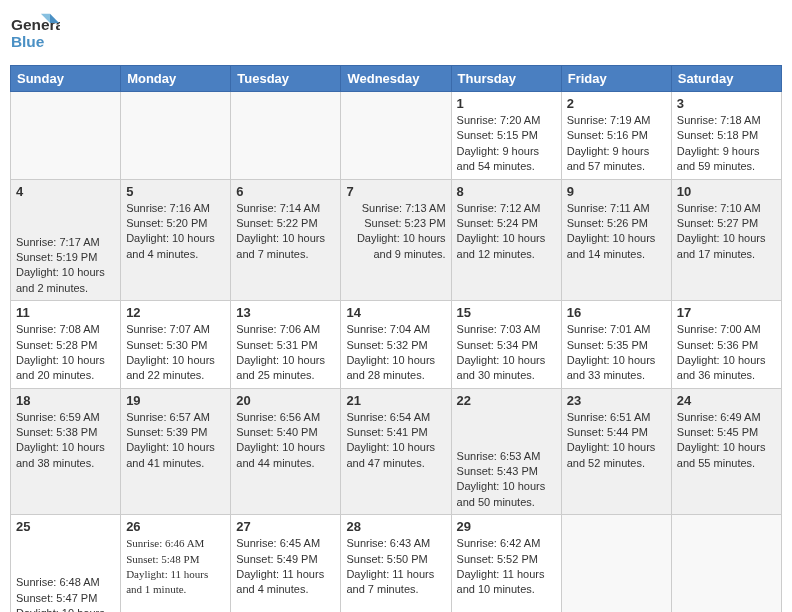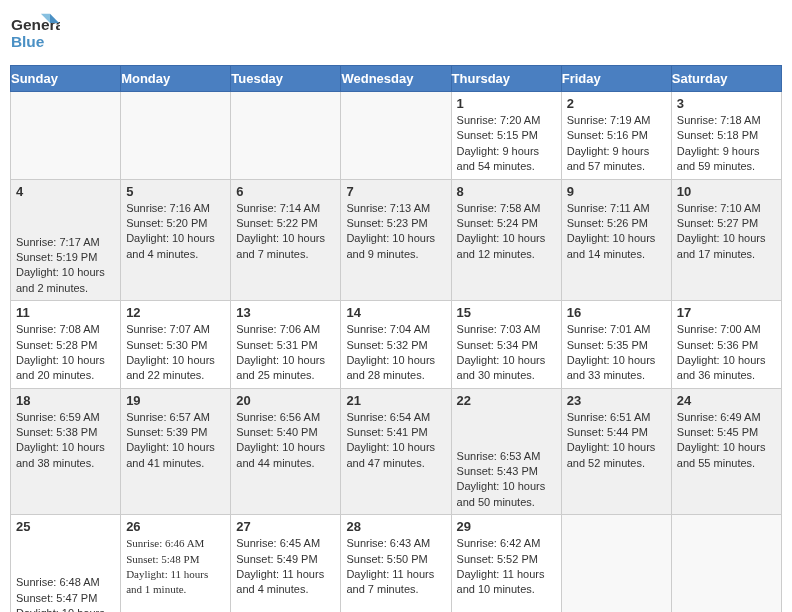--- a/index.html
+++ b/index.html
@@ -6,21 +6,21 @@
     body { font-family: Arial, sans-serif; background: #fff; width: 792px; min-height: 612px; padding: 10px; }
     
     .header { display: flex; justify-content: space-between; align-items: flex-start; margin-bottom: 10px; }
     .logo { display: flex; align-items: center; }
     
     .title-block { text-align: right; }
     .month-year { font-size: 36px; font-weight: normal; color: #333; line-height: 1.1; }
     .location { font-size: 15px; color: #555; }
     
     .calendar { width: 100%; border-collapse: collapse; border: 1px solid #ccc; }
-    .calendar th { background: #4a7fc1; color: #fff; text-align: left; padding: 5px 0; font-size: 13px; font-weight: bold; border: 1px solid #3a6aaa; }
+    .calendar th { background: #4a7fc1; color: #fff; text-align: left; padding: 5px 6px; font-size: 13px; font-weight: bold; border: 1px solid #3a6aaa; }
     .calendar td { border: 1px solid #ccc; vertical-align: top; padding: 4px 5px; width: 14.28%; min-height: 80px; background: #fff; }
     .calendar td.empty { background: #f8f8f8; }
     .calendar tr:nth-child(even) td:not(.header-row) { background: #f0f0f0; }
     
     .day-num { font-size: 13px; font-weight: bold; color: #333; display: block; margin-bottom: 2px; }
     .day-info { font-size: 11px; color: #333; line-height: 1.4; }
   </style>
 </head>
 <body>
 
@@ -92,27 +92,27 @@
 Daylight: 10 hours and 4 minutes.</div>
         </td>
         <td>
           <span class="day-num">6</span>
           <div class="day-info" style="white-space: pre-line;">Sunrise: 7:14 AM
 Sunset: 5:22 PM
 Daylight: 10 hours and 7 minutes.</div>
         </td>
         <td>
           <span class="day-num">7</span>
-          <div class="day-info" style="white-space: pre-line;">Sunrise: 7:13 AM
+          <div class="day-info" style="white-space: pre-line; text-align: right;">Sunrise: 7:13 AM
 Sunset: 5:23 PM
 Daylight: 10 hours and 9 minutes.</div>
         </td>
         <td>
           <span class="day-num">8</span>
-          <div class="day-info" style="white-space: pre-line;">Sunrise: 7:58 AM
+          <div class="day-info" style="white-space: pre-line;">Sunrise: 7:12 AM
 Sunset: 5:24 PM
 Daylight: 10 hours and 12 minutes.</div>
         </td>
         <td>
           <span class="day-num">9</span>
           <div class="day-info" style="white-space: pre-line;">Sunrise: 7:11 AM
 Sunset: 5:26 PM
 Daylight: 10 hours and 14 minutes.</div>
         </td>
         <td>

